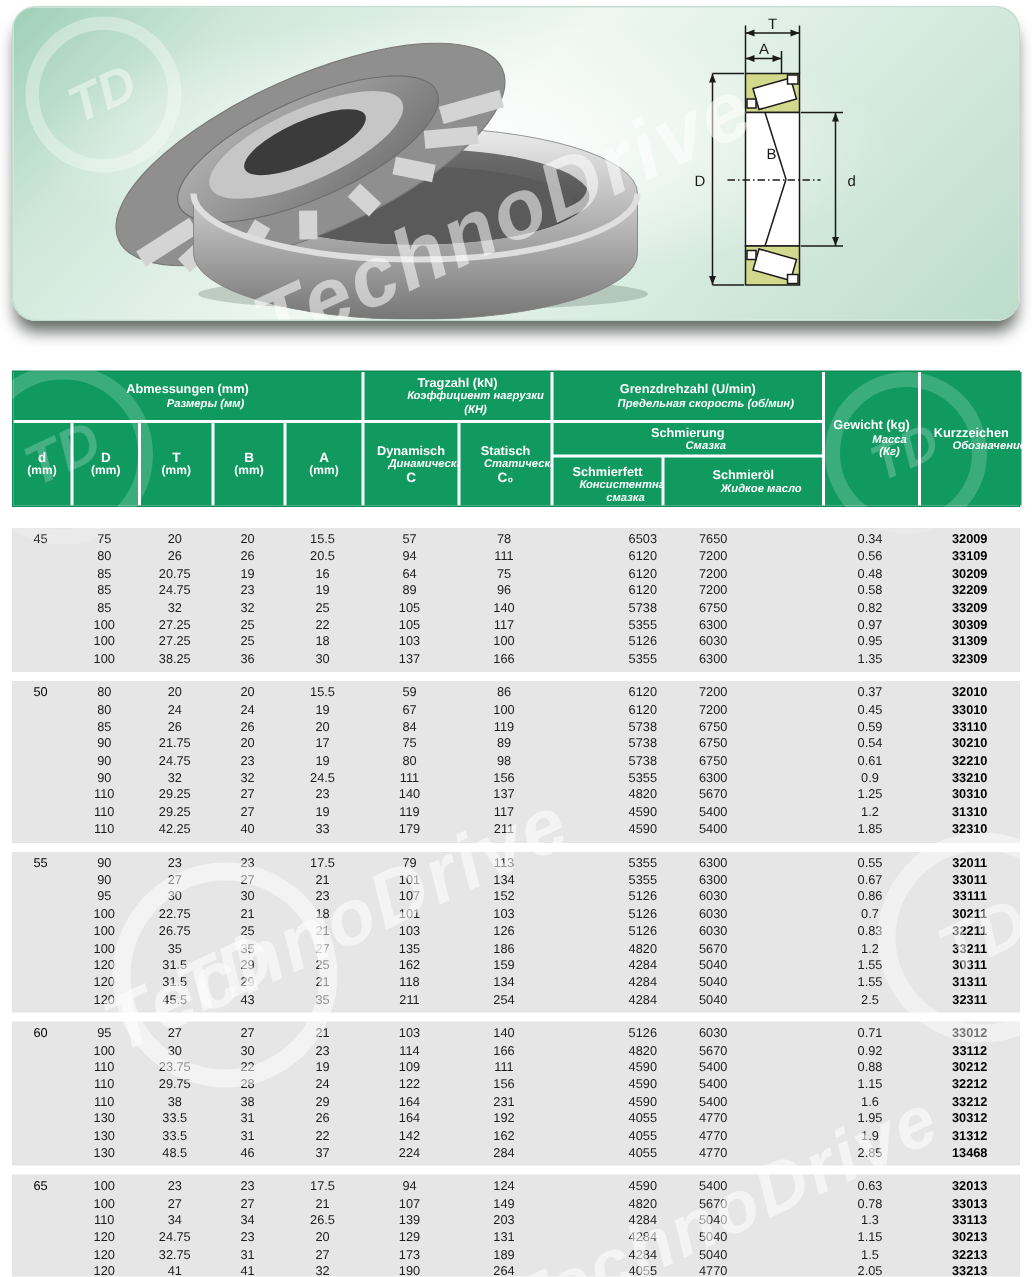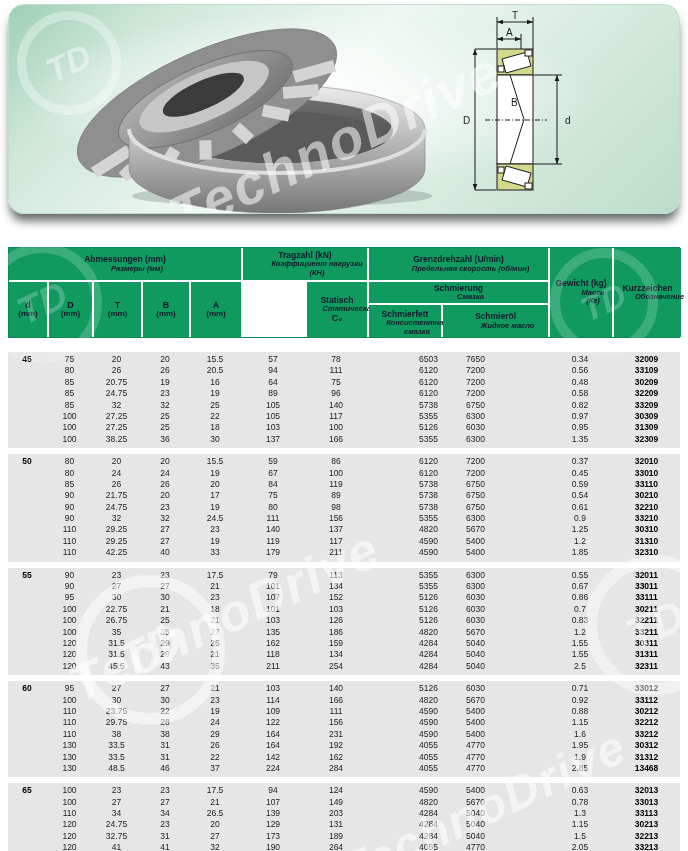--- a/index.html
+++ b/index.html
@@ -25,21 +25,21 @@
   .wm-circle { position:absolute; border-radius:50%; pointer-events:none;
                display:flex; align-items:center; justify-content:center; }
   .wm-circle span { font-weight:bold; font-style:italic; transform:rotate(-25deg); }
 
   
   .spec-table { position:absolute; left:8px; top:247px; width:672px; }
   .thead { display:grid;
            grid-template-columns:38px 43px 47px 46px 50px 62px 60px 72px 105px 62px 67px;
            grid-template-rows:32px 21px 32px; gap:2px;
            background:#ffffff; border:1px solid #0c8a55; }
-  .hc { background:#119a60; color:#0f172a; display:flex; flex-direction:column;
+  .hc { background:#119a60; color:#ffffff; display:flex; flex-direction:column;
         align-items:center; justify-content:center; text-align:center; line-height:1.12;
         padding:1px 2px; }
   .de  { font-weight:bold; font-size:8.5px; }
   .ru  { font-weight:bold; font-style:italic; font-size:7.5px;padding-left:24px; }
   .sym { font-weight:bold; font-size:9px; }
   .unit{ font-weight:bold; font-size:8px; }
   .h-dims{grid-column:1/6;grid-row:1;} .h-d{grid-column:1;grid-row:2/4;}
   .h-D{grid-column:2;grid-row:2/4;} .h-T{grid-column:3;grid-row:2/4;}
   .h-B{grid-column:4;grid-row:2/4;} .h-A{grid-column:5;grid-row:2/4;}
   .h-load{grid-column:6/8;grid-row:1;} .h-dyn{grid-column:6;grid-row:2/4;}
@@ -47,21 +47,21 @@
   .h-lub{grid-column:8/10;grid-row:2;} .h-fett{grid-column:8;grid-row:3;justify-content:flex-end;}
   .h-oil{grid-column:9;grid-row:3;} .h-wt{grid-column:10;grid-row:1/4;}
   .h-code{grid-column:11;grid-row:1/4;}
 
   .tbody { margin-top:14px; }
   .tgroup { background:#e6e6e6; padding:2px 0 3px 0; margin-bottom:6px; }
   .tr { display:grid;
         grid-template-columns:38px 43px 47px 46px 50px 62px 60px 72px 105px 62px 67px;
         column-gap:2px; height:11.4px; align-items:center; }
   .td { font-size:8.5px; color:#1c1c1c; text-align:center; line-height:11.4px; }
-  .td.c0 { font-weight:bold; color:#000; }
+  .td.c0 { font-weight:normal; color:#000; }
   .td.c7 { text-align:right; padding-right:2px; }
   .td.c8 { text-align:left; padding-left:24px; }
   .td.c10 { font-weight:bold; color:#000; }
 </style>
 </head>
 <body>
 
 <div class="page">
 
   <div class="panel">
@@ -197,20 +197,25 @@
         <span class="unit">(mm)</span>
       </div>
       <div class="hc h-A">
         <span class="sym">A</span>
         <span class="unit">(mm)</span>
       </div>
       <div class="hc h-load">
         <span class="de">Tragzahl (kN)</span>
         <span class="ru">Коэффициент нагрузки (КН)</span>
       </div>
+      <div class="hc h-dyn">
+        <span class="de">Dynamisch</span>
+        <span class="ru">Динамическая</span>
+        <span class="sym">C</span>
+      </div>
       <div class="hc h-stat">
         <span class="de">Statisch</span>
         <span class="ru">Статическая</span>
         <span class="sym">C₀</span>
       </div>
       <div class="hc h-speed">
         <span class="de">Grenzdrehzahl (U/min)</span>
         <span class="ru">Предельная скорость (об/мин)</span>
       </div>
       <div class="hc h-lub">

